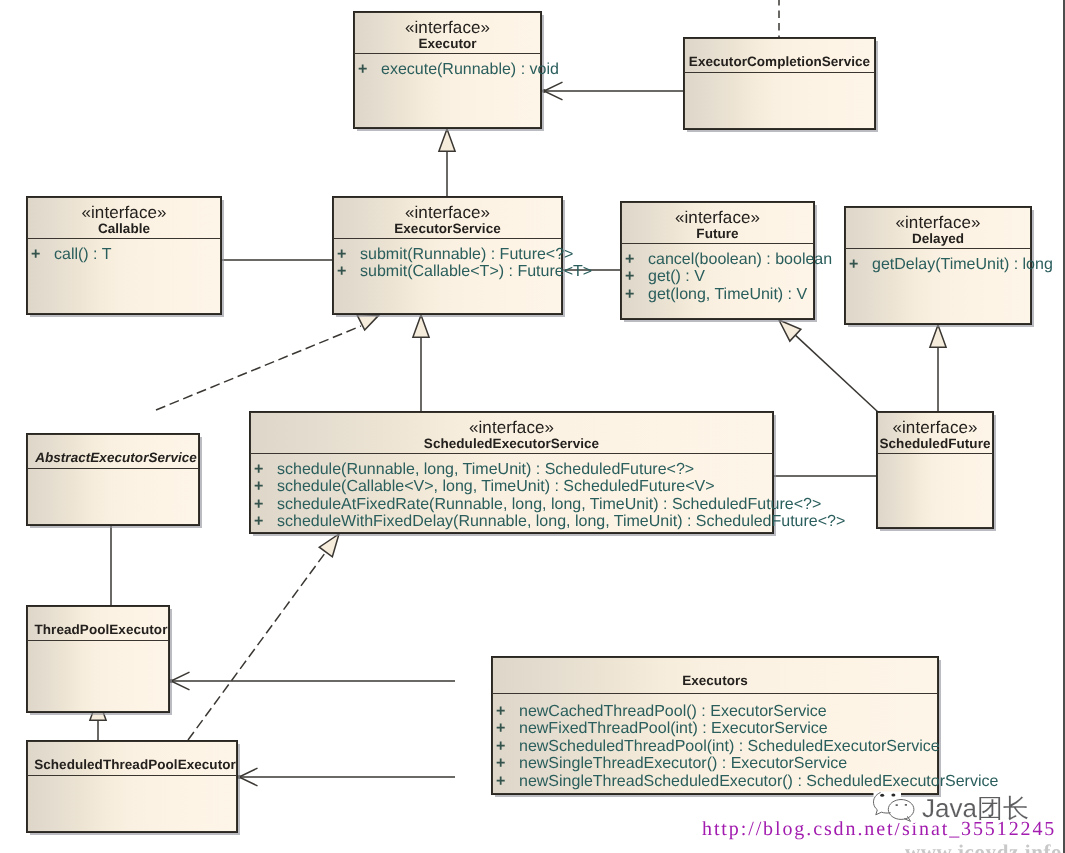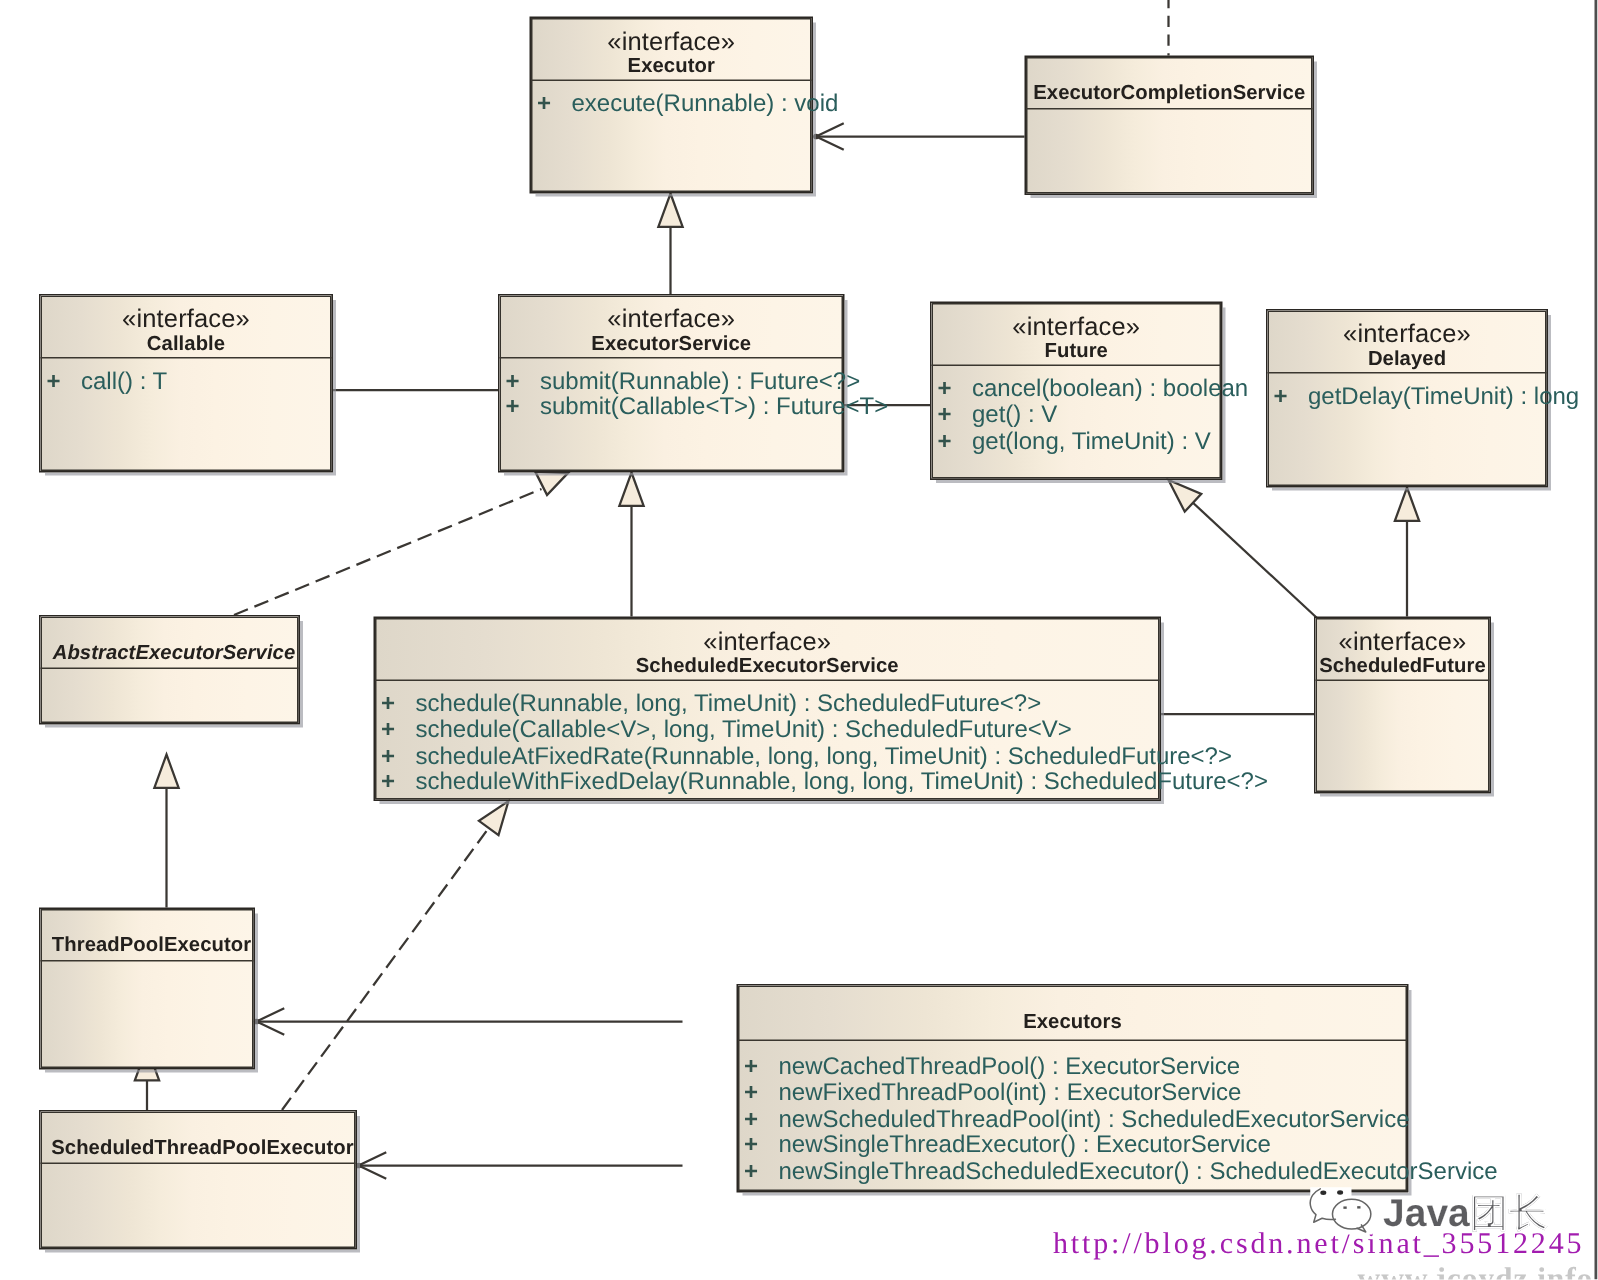--- a/index.html
+++ b/index.html
@@ -18,21 +18,21 @@
   .uml .cname{font-size:13.5px;font-weight:bold;line-height:17px;letter-spacing:0.05px;}
   .uml .cname.ital{font-style:italic;}
   .uml .sep{height:0;border-top:1.55px solid #3a362f;}
   .uml .ops{padding:7px 0 0 0;}
   .uml .op{font-size:16px;line-height:17.4px;color:#2a5e5c;white-space:nowrap;
            padding-left:4px;}
   .uml .op .vis{display:inline-block;width:23px;color:#33534c;font-weight:bold;}
   .hdr-left{text-align:left;padding-left:6px;}
   .wm{position:absolute;color:#d2d2d2;font-family:"Liberation Serif",serif;white-space:nowrap;}
   .wm-brand{left:922px;top:791px;font-size:26px;color:#5d5d60;
-            font-family:"Liberation Sans",sans-serif;font-weight:700;
+            font-family:"Liberation Sans",sans-serif;font-weight:400;
             -webkit-text-stroke:0.1px #ffffff;}
   .wm-url{left:702px;top:818px;font-size:20px;color:#a21caf;letter-spacing:1.9px;}
   .wm-site{left:905px;top:840px;font-size:21px;color:#c8c8c8;font-weight:bold;letter-spacing:0.6px;}
   .wechat-logo{position:absolute;left:866px;top:786px;z-index:9;overflow:visible;}
   .right-rule{position:absolute;left:1063px;top:0;width:1.6px;height:853px;background:#4e4e4e;}
 </style>
 </head>
 <body>
 
 <div id="canvas">
@@ -178,21 +178,21 @@
     <div class="uml" style="left: 844px; top: 206px; width: 188px; height: 119px;">
       <div class="hdr" style="height: 41px;">
         <div class="stereo">«interface»</div>
         <div class="cname">Delayed</div>
       </div>
       <div class="sep"></div>
       <div class="ops">
         <div class="op"><span class="vis">+</span><span>getDelay(TimeUnit) : long</span></div>
       </div>
     </div>
-    <div class="uml" style="left: 26px; top: 410px; width: 174px; height: 73px;">
+    <div class="uml" style="left: 26px; top: 433px; width: 174px; height: 93px;">
       <div class="hdr hdr-left nostereo" style="height: 34px;">
         <div class="cname ital">AbstractExecutorService</div>
       </div>
       <div class="sep"></div>
       <div class="ops"></div>
     </div>
     <div class="uml" style="left: 249px; top: 411px; width: 525px; height: 123px;">
       <div class="hdr" style="height: 41px;">
         <div class="stereo">«interface»</div>
         <div class="cname">ScheduledExecutorService</div>

